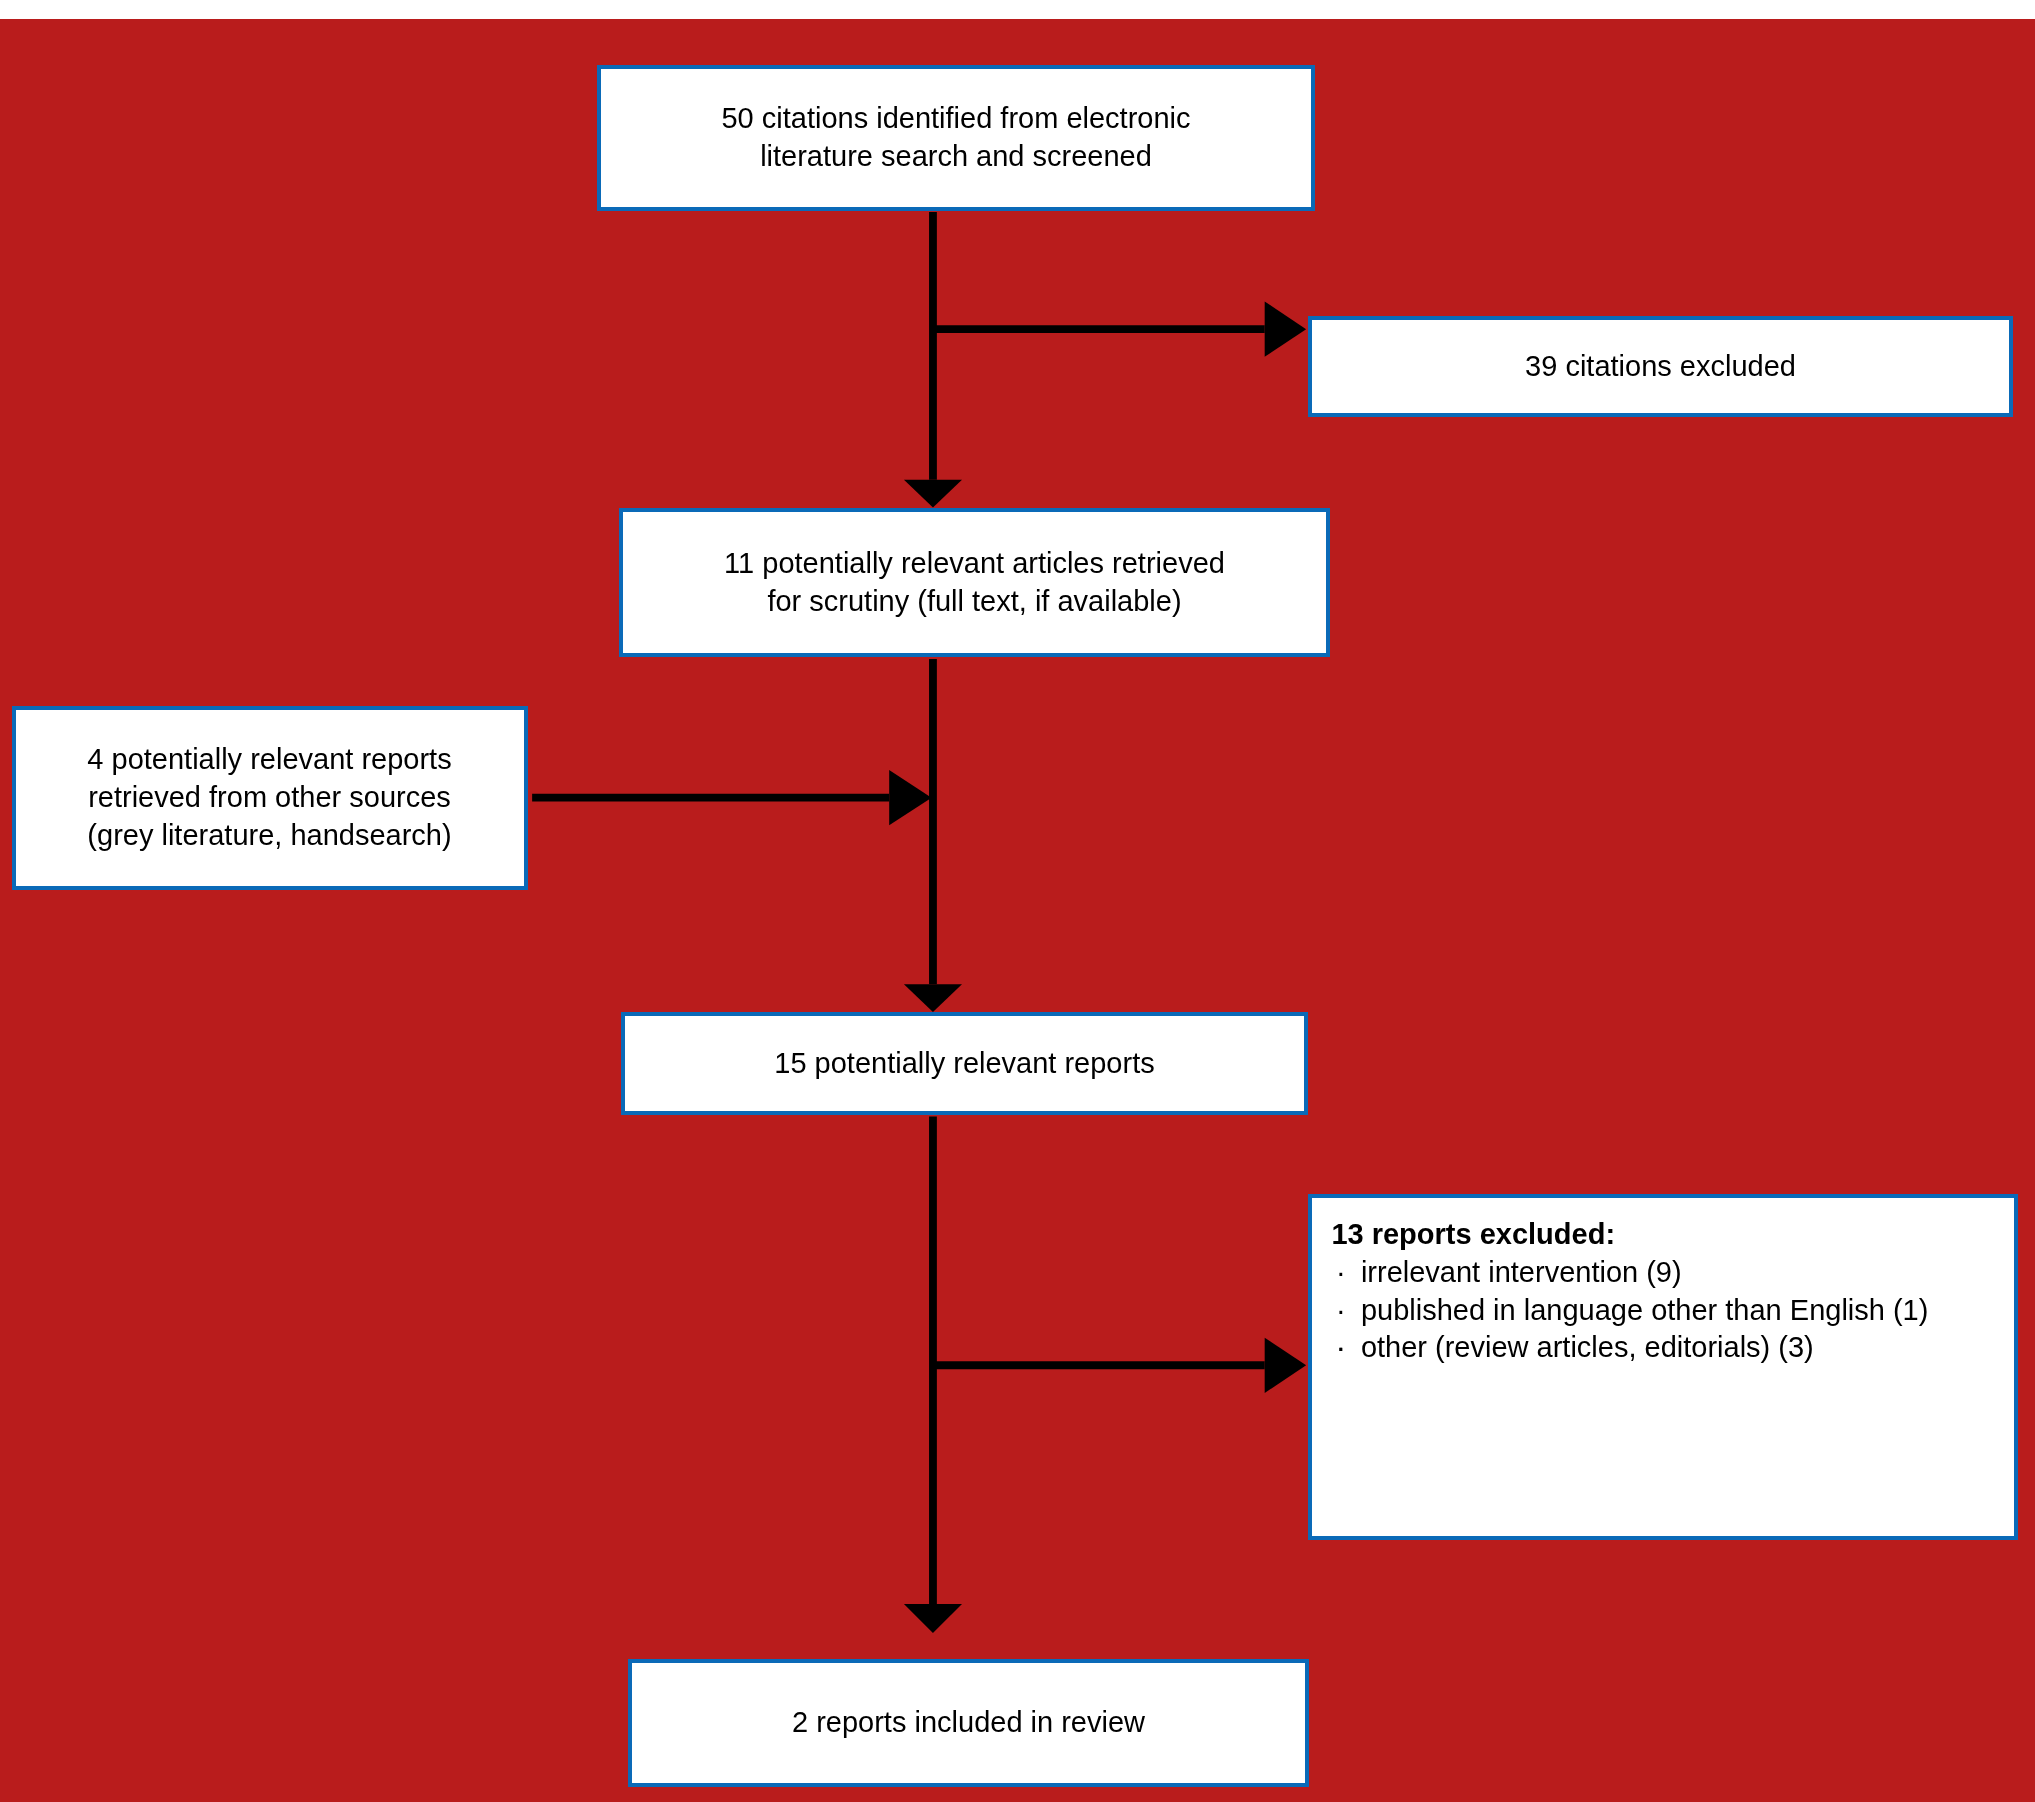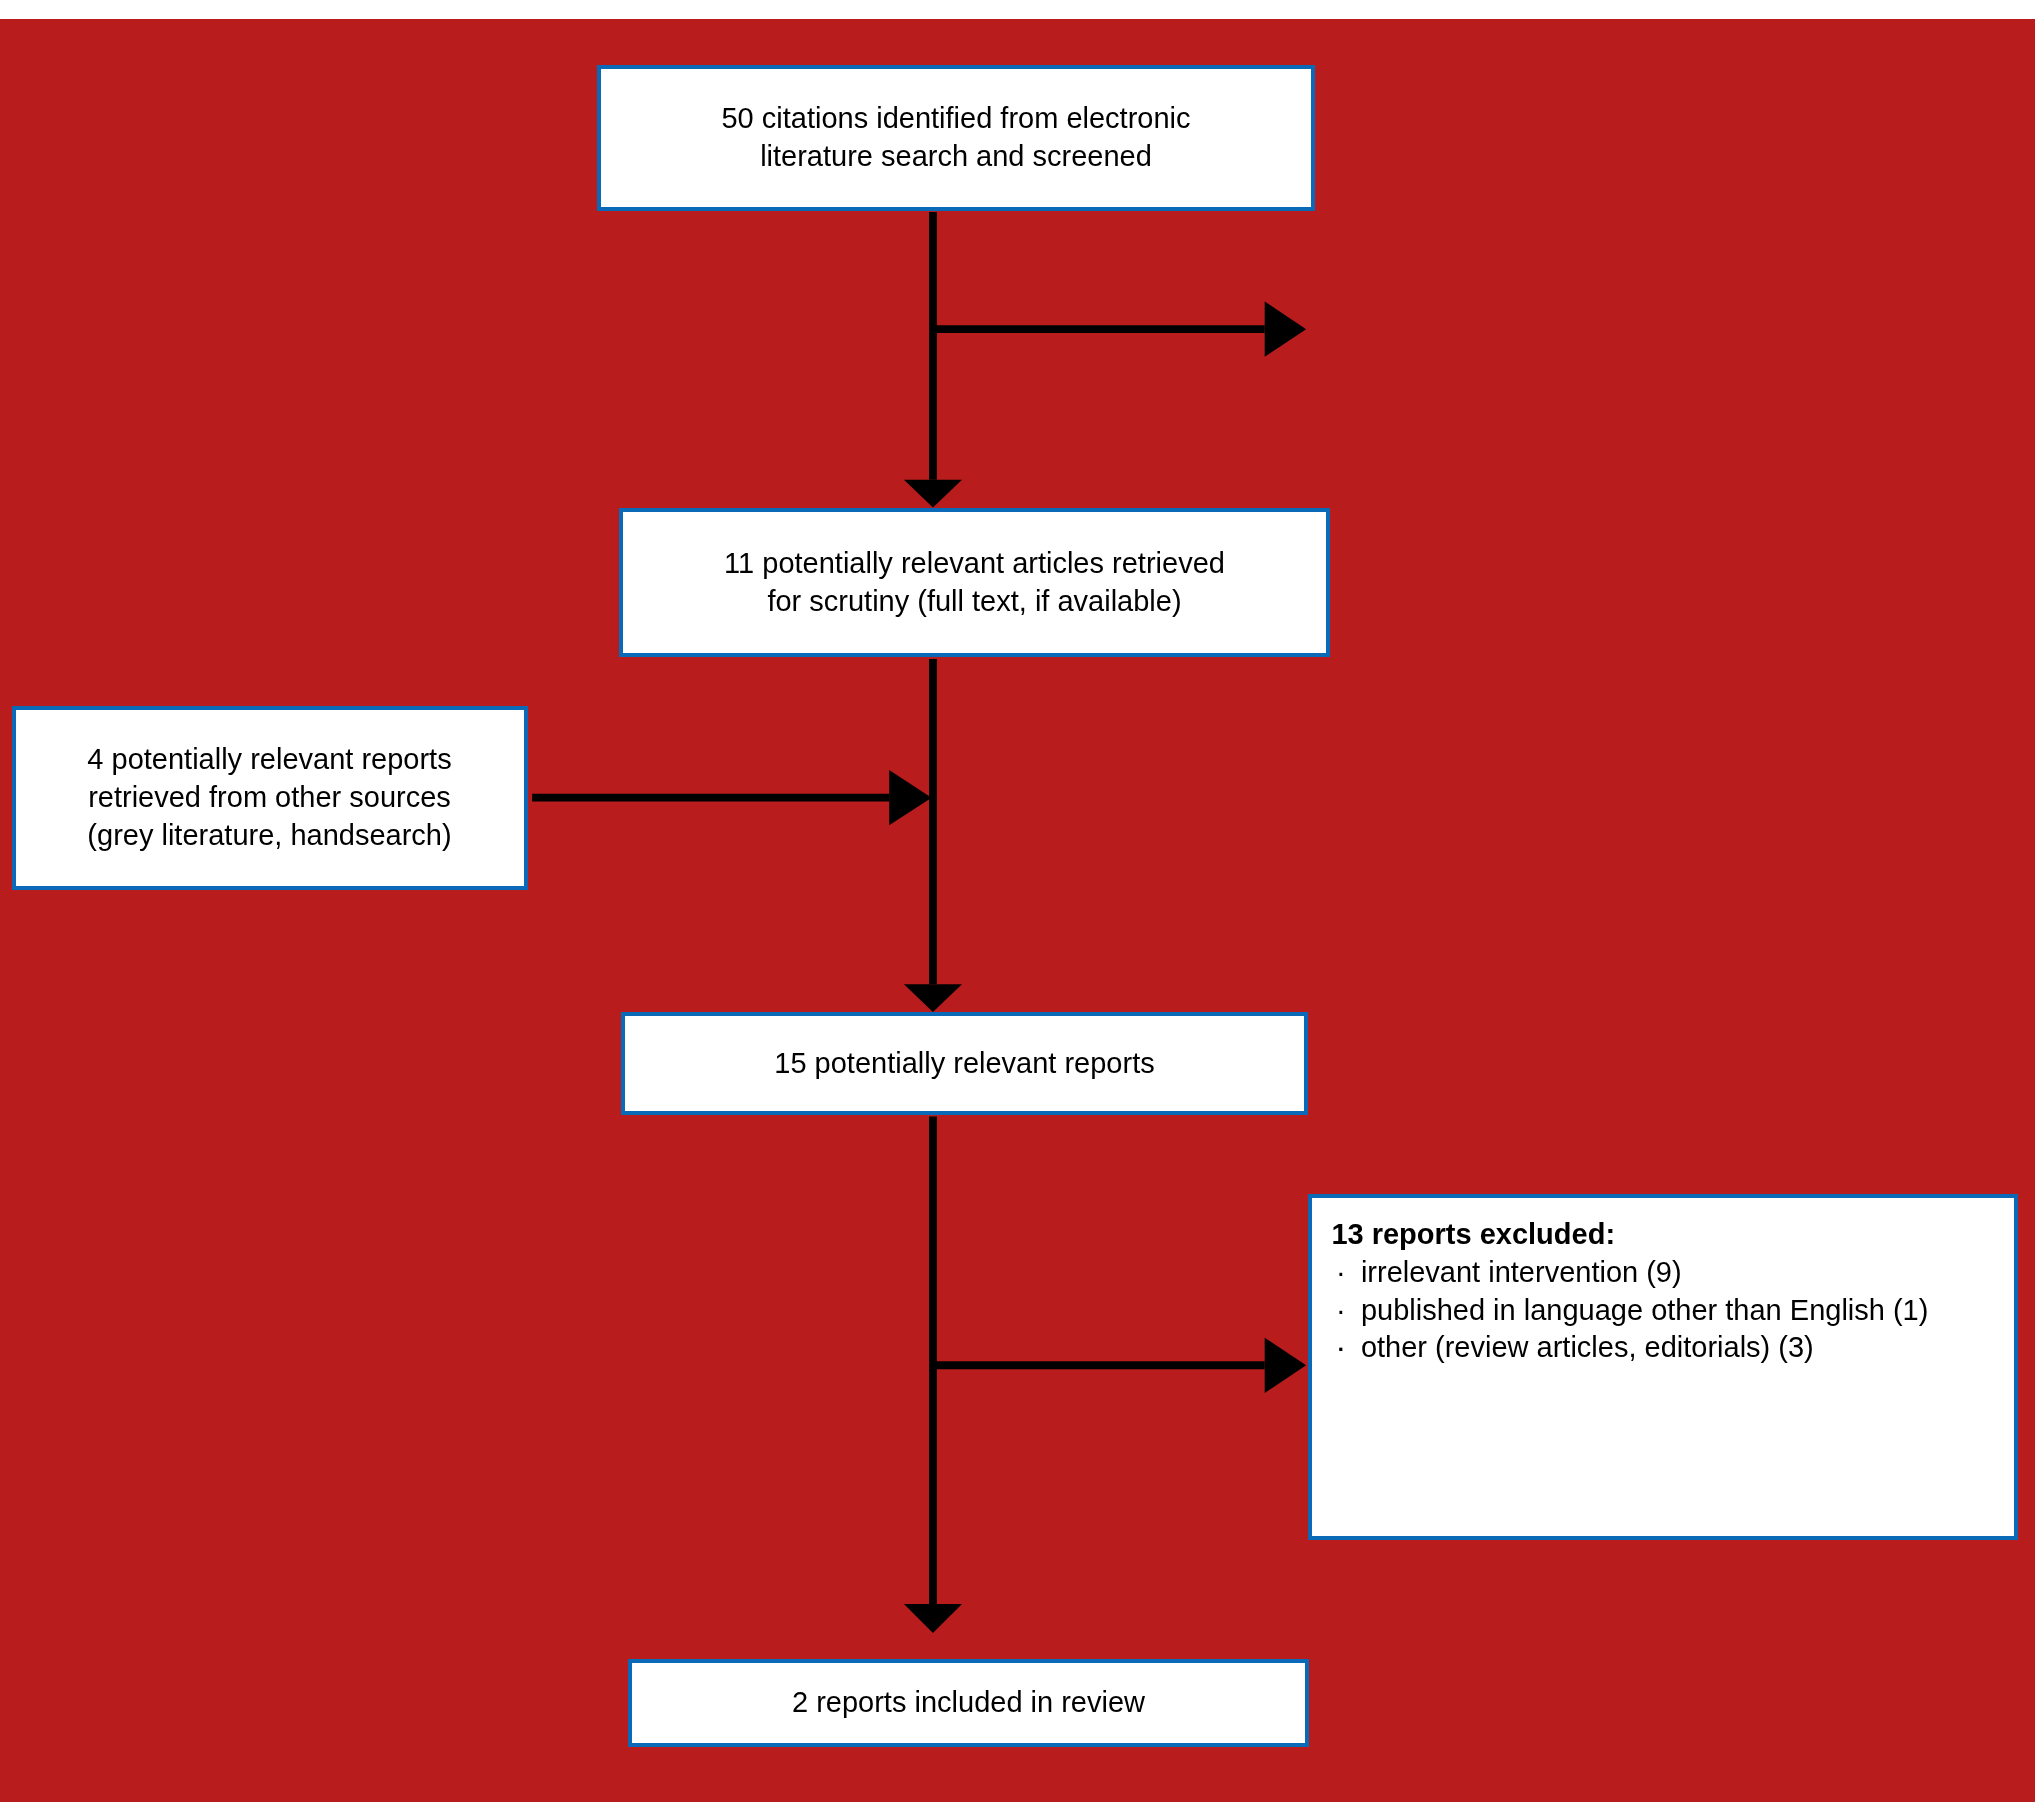--- a/index.html
+++ b/index.html
@@ -45,21 +45,21 @@
     white-space: pre-line;
   }
   
   #node-identified      { left: 597px; top:   46px; width: 718px; height:  146px; }
   #node-citations-excl  { left: 1308px; top:  297px; width: 705px; height:  101px; }
   #node-retrieved       { left: 619px; top: 489px; width: 711px; height:  149px; }
   #node-other-sources   { left:   11.5px; top: 687px; width: 516px; height:  184px; }
   #node-relevant-reports{ left: 621px; top: 993px; width: 687px; height:  103px; }
   #node-reports-excl    { left: 1308px; top: 1175px; width: 710px; height:  346px;
                           align-items: flex-start; padding: 17.5px 14px 14px 19.4px; }
-  #node-included        { left: 628px; top: 1640px; width: 681px; height:  88px; }
+  #node-included        { left: 628px; top: 1640px; width: 681px; height:  128px; }
 
   
   .excl-wrap {
     width: 100%;
     font-size: 29px;
     line-height: 1.30;
     color: #000000;
     text-align: left;
   }
   .excl-heading { margin: 0 0 0.9px 0; font-weight: bold; }
@@ -120,20 +120,23 @@
       <line x1="2025" y1="2922" x2="2745" y2="2922" stroke="#000000" stroke-width="17"></line>
       <polygon points="2745,2862 2835,2922 2745,2982" fill="#000000"></polygon>
     </g>
   </svg>
 
   <div class="node" id="node-identified">
     <div class="node-text">50 citations identified from electronic
 literature search and screened</div>
   </div>
 
+  <div class="node" id="node-citations-excl">
+    <div class="node-text">39 citations excluded</div>
+  </div>
 
   <div class="node" id="node-retrieved">
     <div class="node-text">11 potentially relevant articles retrieved
 for scrutiny (full text, if available)</div>
   </div>
 
   <div class="node" id="node-other-sources">
     <div class="node-text">4 potentially relevant reports
 retrieved from other sources
 (grey literature, handsearch)</div>

